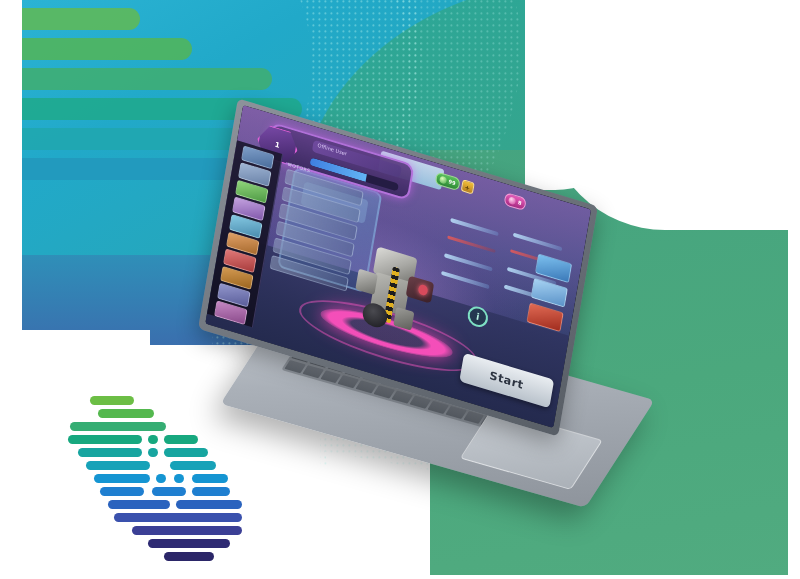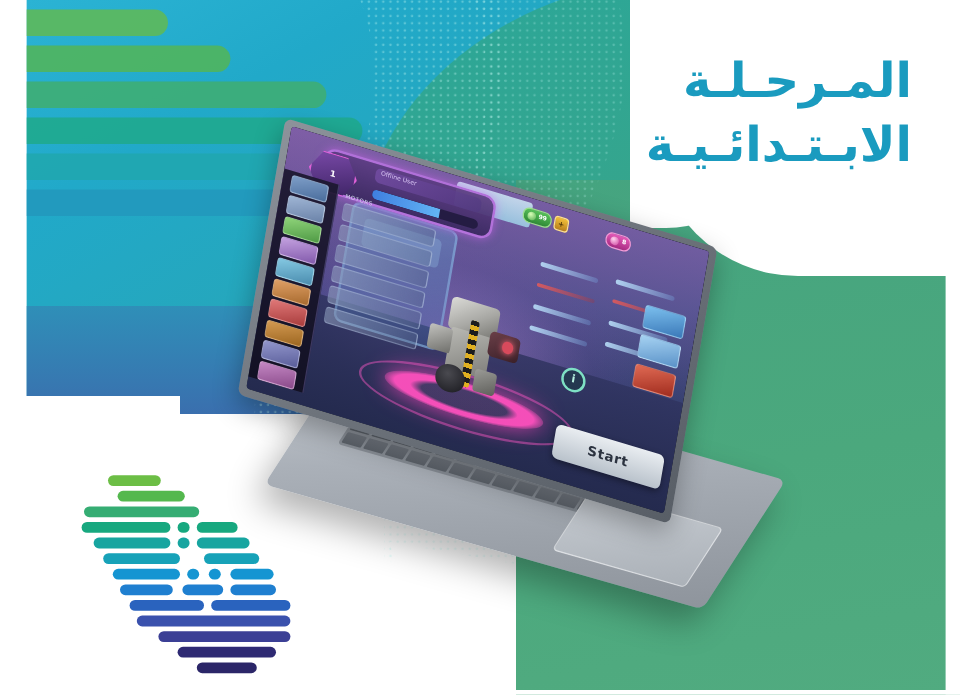--- a/index.html
+++ b/index.html
@@ -443,24 +443,20 @@
           </div>
 
           <div class="infobtn">i</div>
           <div class="startbtn">Start</div>
         </div>
 
       </div>
     </div>
   </div>
 
-  <div class="heading">
-    <span class="ln">المـرحـلـة</span>
-    <span class="ln">الابـتـدائـيـة</span>
-  </div>
 
   <div class="logo">
       <i style="left: 38px; top: 0px; width: 44px; height: 9px; background: rgb(108, 190, 69);"></i>
       <i style="left: 46px; top: 13px; width: 56px; height: 9px; background: rgb(84, 184, 78);"></i>
       <i style="left: 18px; top: 26px; width: 96px; height: 9px; background: rgb(53, 173, 115);"></i>
       <i style="left: 16px; top: 39px; width: 74px; height: 9px; background: rgb(23, 168, 127);"></i>
       <i style="left: 96px; top: 39px; width: 10px; height: 9px; background: rgb(23, 168, 127);"></i>
       <i style="left: 112px; top: 39px; width: 34px; height: 9px; background: rgb(23, 168, 127);"></i>
       <i style="left: 26px; top: 52px; width: 64px; height: 9px; background: rgb(23, 165, 160);"></i>
       <i style="left: 96px; top: 52px; width: 10px; height: 9px; background: rgb(23, 165, 160);"></i>

